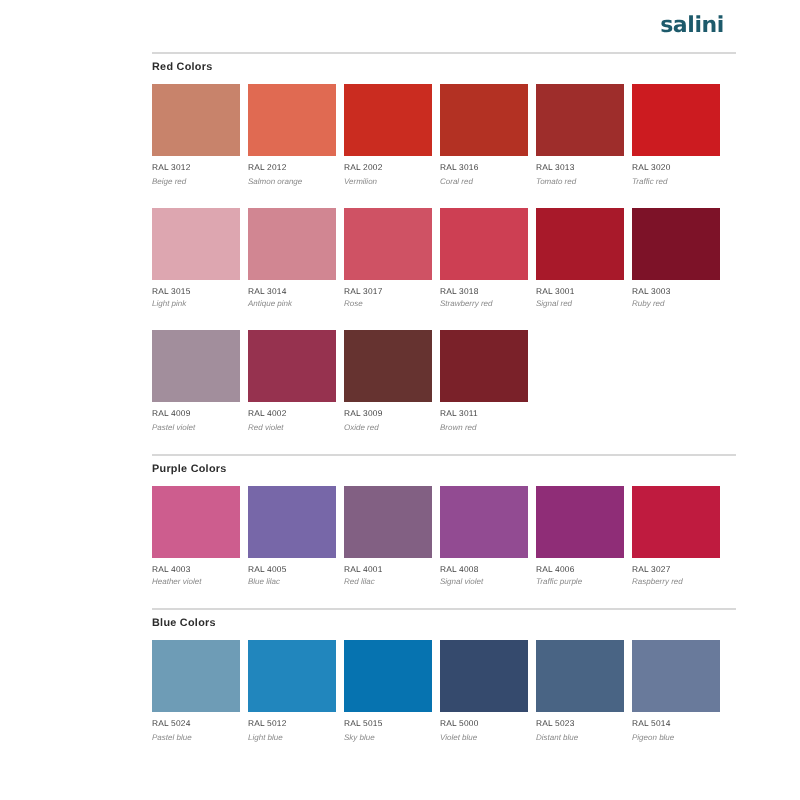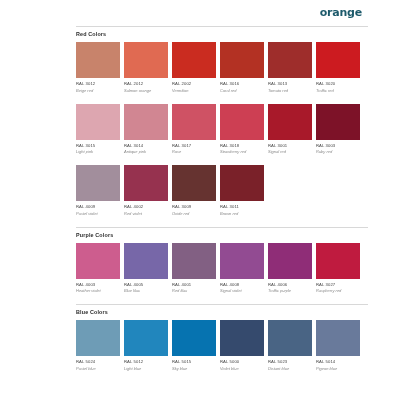--- a/index.html
+++ b/index.html
@@ -107,21 +107,21 @@
   .section + .section {
     margin-top: 10px;
   }
 </style>
 </head>
 <body>
 
 <div class="page">
 
   <div class="header">
-    <div class="logo" style="color: rgb(29, 90, 107);">orange</div>
+    <div class="logo" style="color: rgb(29, 90, 107);">salini</div>
   </div>
 
   <div class="content">
       <div class="section">
         <div class="section-rule"></div>
         <div class="section-title">Red Colors</div>
         <div class="row">
           <div class="cell">
             <div class="swatch" style="background: rgb(200, 131, 107);"></div>
             <div class="caption">

